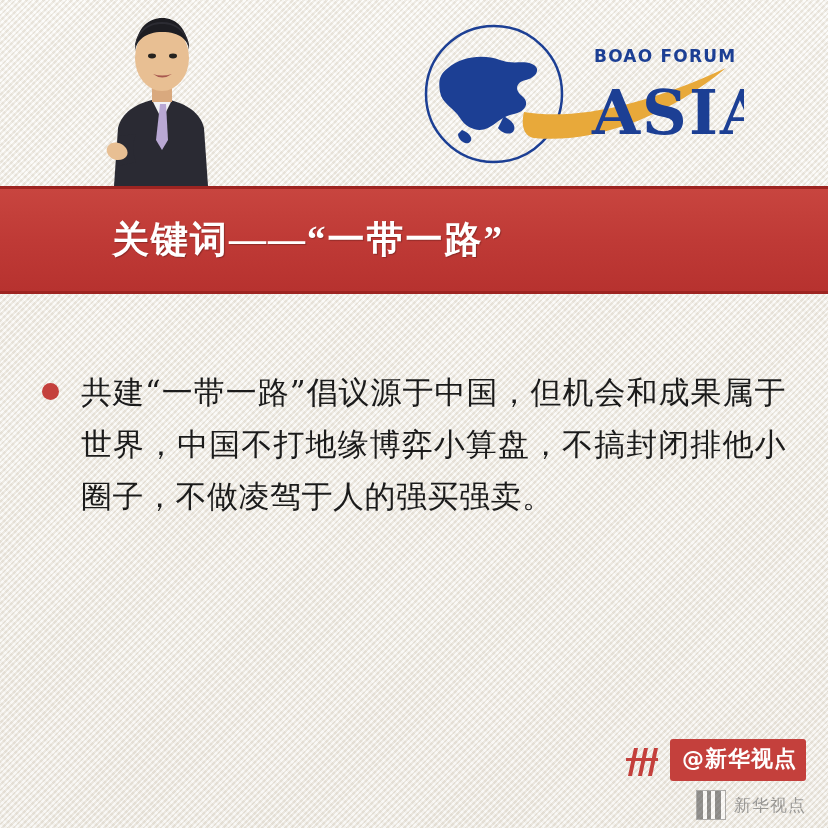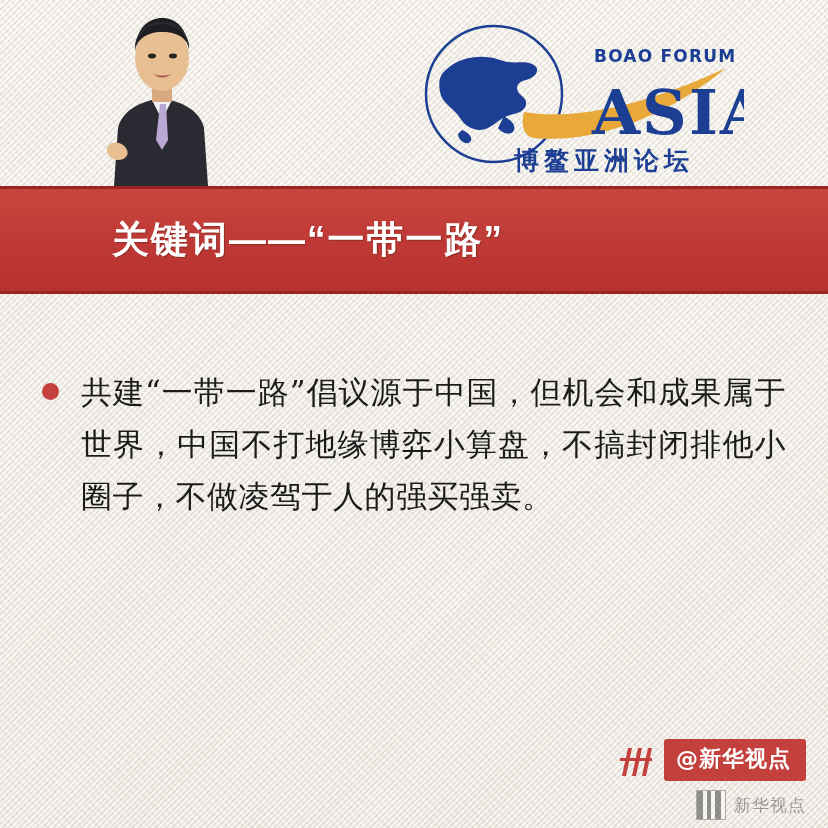--- a/index.html
+++ b/index.html
@@ -64,21 +64,21 @@
     height: 102px;
     background: linear-gradient(180deg, #c8453f 0%, #bf3a36 50%, #b7322f 100%);
     border-top: 3px solid #9d2421;
     border-bottom: 3px solid #9d2421;
     display: flex;
     align-items: center;
   }
   .title-text {
     margin-left: 112px;
     color: #ffffff;
-    font-family: Liberation Sans, sans-serif;
+    font-family: Liberation Serif, serif;
     font-size: 37px;
     font-weight: bold;
     letter-spacing: 2px;
     text-shadow: 1px 1px 1px rgba(0,0,0,0.25);
     white-space: nowrap;
   }
 
   
   .content {
     position: relative;
@@ -129,21 +129,21 @@
     width: 44px;
     height: 44px;
     margin-right: 8px;
   }
   .footer-pill {
     background: #c4403c;
     color: #ffffff;
     font-family: "DejaVu Sans", sans-serif;
     font-size: 22px;
     font-weight: bold;
-    padding: 5px 15px 7px 12px;
+    padding: 5px 9px 7px 12px;
     border-radius: 3px;
     letter-spacing: 1px;
     white-space: nowrap;
   }
   .footer-qr-row {
     position: absolute;
     right: 22px;
     top: 70px;
     display: flex;
     align-items: center;
@@ -207,21 +207,20 @@
 
         <path d="M52 52 C66 40 88 38 104 44 C118 49 126 44 136 48 C146 52 140 62 130 64 C120 66 118 74 126 80 C134 86 130 96 118 98 C106 100 100 108 92 112 C82 117 70 112 64 102 C58 92 46 88 44 76 C42 64 44 58 52 52 Z" fill="#1c3f94"></path>
         <path d="M108 100 C114 104 120 108 118 114 C116 120 106 118 102 112 Z" fill="#1c3f94"></path>
         <path d="M66 114 C72 116 78 122 74 126 C70 130 62 124 62 118 Z" fill="#1c3f94"></path>
 
         <path d="M128 96 C176 104 244 92 330 52 C270 102 196 128 138 122 C130 121 124 112 128 96 Z" fill="#e8a93a"></path>
 
         <text x="198" y="46" font-family="DejaVu Sans, sans-serif" font-size="17" font-weight="bold" letter-spacing="1.2" fill="#1c3f94">BOAO FORUM FOR</text>
         <text x="196" y="118" font-family="DejaVu Serif, serif" font-size="62" font-weight="bold" letter-spacing="2" fill="#1c3f94">ASIA</text>
       </svg>
-      <div class="logo-cn">博鳌亚洲论坛</div>
     </div>
 
   </div>
 
   <div class="title-band">
     <div class="title-text">关键词——“一带一路”</div>
   </div>
 
   <div class="content">
 

